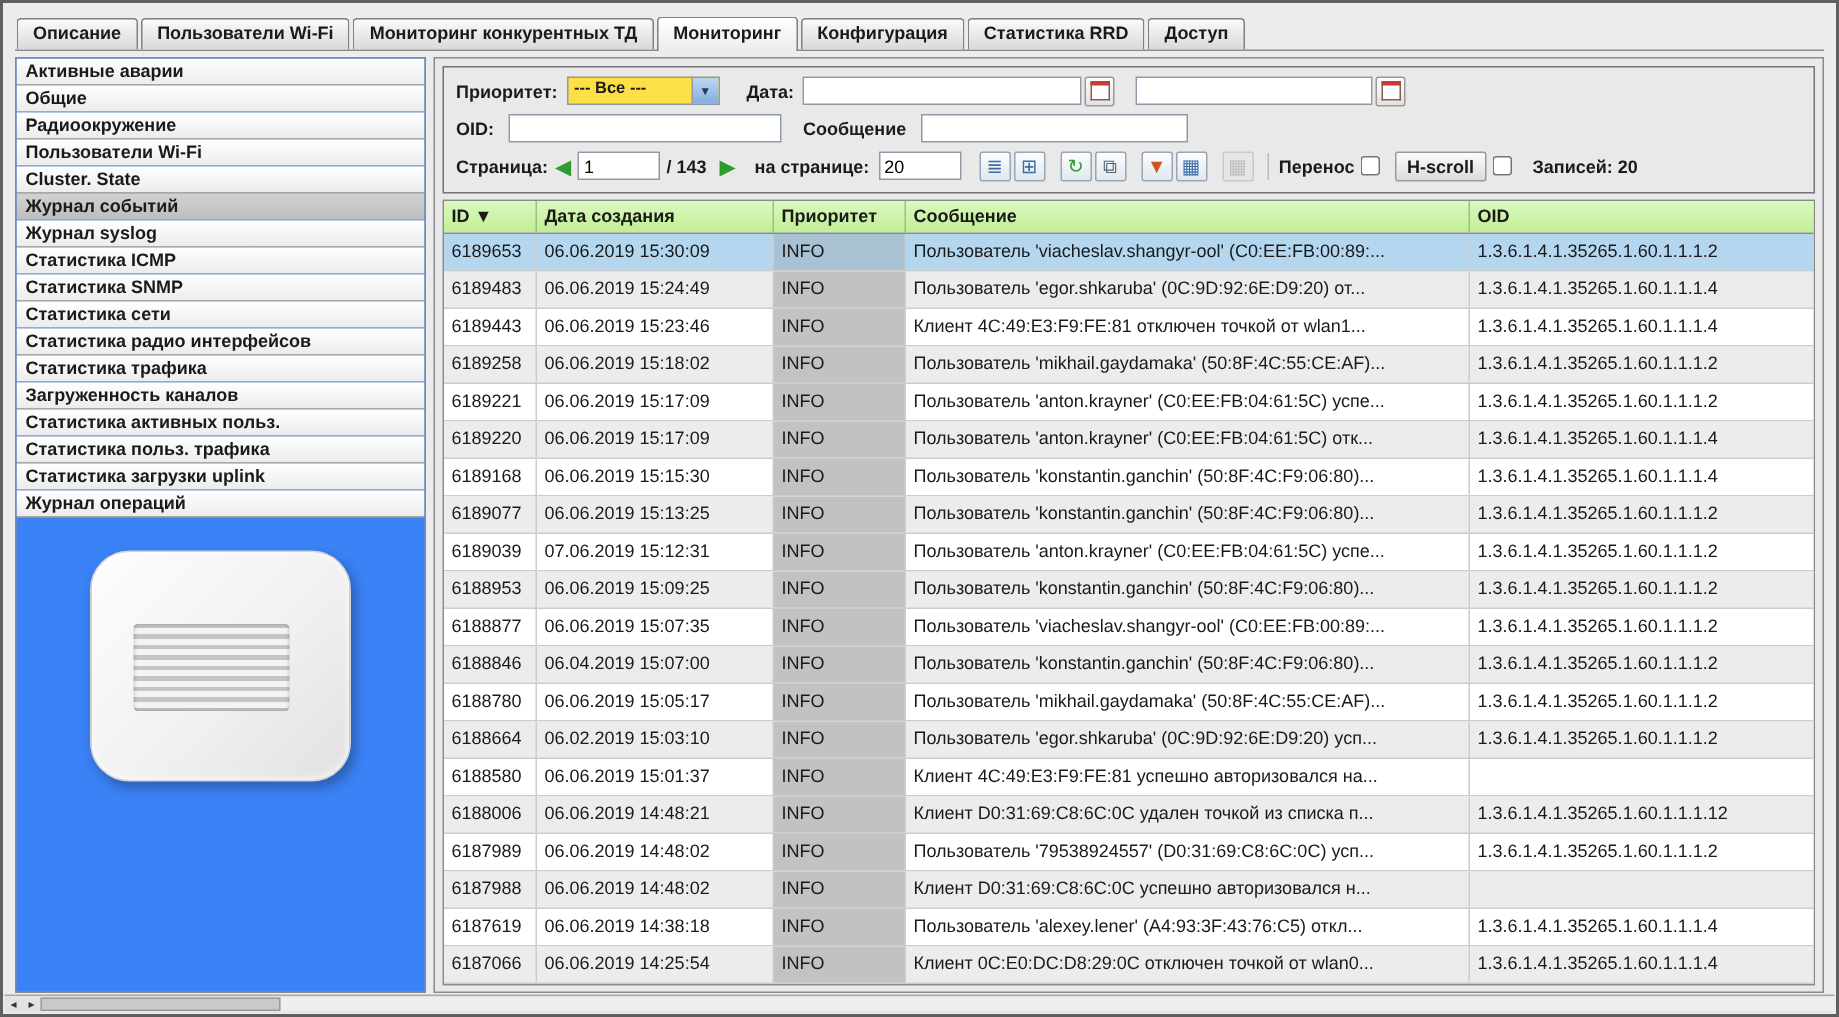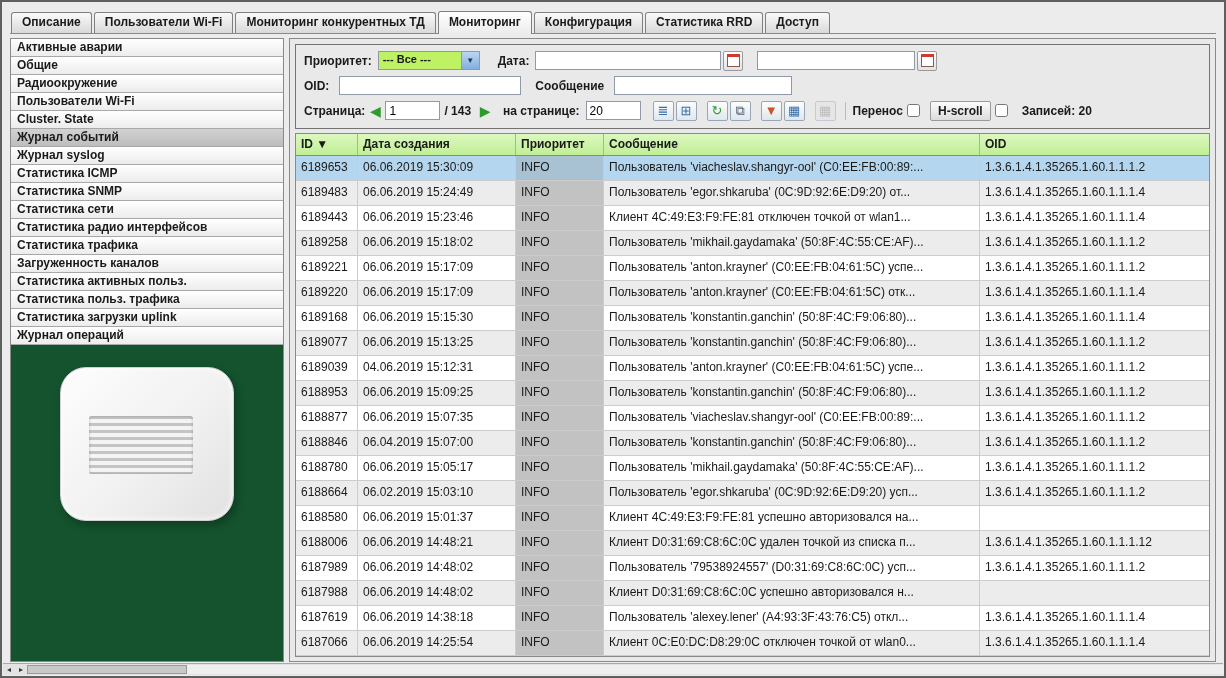--- a/index.html
+++ b/index.html
@@ -8,38 +8,38 @@
     border:2px solid #5f5f5f;background:#ececec;padding:8px 8px 14px 8px;}
   
   .tabbar{height:23px;display:flex;align-items:flex-end;gap:2px;padding-left:1px;}
   .tab{box-sizing:border-box;height:21px;line-height:19px;padding:0 10px;
     border:1px solid #808080;border-bottom:none;border-radius:3px 3px 0 0;
     background:linear-gradient(#fafafa,#d9d9d9);font-weight:bold;cursor:pointer;white-space:nowrap;}
   .tab.active{height:23px;line-height:21px;background:linear-gradient(#ffffff,#ececec);
     position:relative;z-index:3;margin-bottom:-1px;}
   
   .content{display:flex;gap:5px;border-top:1px solid #8a8a8a;padding-top:4px;height:629px;box-sizing:border-box;}
-  .sidebar{width:274px;box-sizing:border-box;border:1px solid #8a8a8a;background:#14532d;overflow:hidden;}
+  .sidebar{width:274px;box-sizing:border-box;border:1px solid #8a8a8a;background:#3b82f6;overflow:hidden;}
   .side-item{box-sizing:border-box;height:18px;line-height:17px;padding:0 6px;font-weight:bold;
     background:linear-gradient(#ffffff,#ececec);border-bottom:1px solid #a8a8a8;cursor:pointer;white-space:nowrap;overflow:hidden;}
   .side-item.selected{background:linear-gradient(#d2d2d2,#bdbdbd);}
   .device{margin:22px auto 0;width:172px;height:152px;border-radius:26px;border:1px solid #d2d2d2;
     background:linear-gradient(135deg,#fdfdfd 0%,#f1f1f1 55%,#e1e1e1 100%);
     box-shadow:3px 4px 8px rgba(0,0,0,.28), inset 0 0 6px #ffffff;}
   .grille{width:104px;height:58px;margin:48px 0 0 28px;border-radius:3px;
     background:repeating-linear-gradient(180deg,#c4c4c4 0 3px,#f4f4f4 3px 7px);
     box-shadow:inset 0 0 3px rgba(0,0,0,.25);}
   
   .main{flex:1;box-sizing:border-box;border:1px solid #8a8a8a;background:#e9e9e9;padding:5px;display:flex;flex-direction:column;min-width:0;}
   .filters{border:1px solid #737373;background:#e9e9e9;padding:3px 8px 5px;margin-bottom:4px;}
   .frow{display:flex;align-items:center;height:25px;}
   .lbl{font-weight:bold;white-space:nowrap;}
   .txt{box-sizing:border-box;height:19px;border:1px solid #8f99a8;background:#fff;
     font:12px "Liberation Sans",sans-serif;padding:0 3px;}
-  .combo{display:inline-flex;box-sizing:border-box;border:1px solid #8f99a8;background:#bef264;height:19px;width:102px;margin:0 18px 0 6px;cursor:pointer;}
+  .combo{display:inline-flex;box-sizing:border-box;border:1px solid #8f99a8;background:#fde047;height:19px;width:102px;margin:0 18px 0 6px;cursor:pointer;}
   .combo-text{flex:1;padding:1px 4px;font-weight:bold;font-size:11px;white-space:nowrap;overflow:hidden;}
   .combo-btn{width:17px;background:linear-gradient(#bcd6f2,#84aede);border-left:1px solid #8f99a8;
     color:#223a55;font-size:8px;text-align:center;line-height:17px;}
   .calbtn{box-sizing:border-box;width:20px;height:20px;margin-left:2px;border:1px solid #9a9a9a;border-radius:2px;
     background:linear-gradient(#ffffff,#e2e2e2);display:inline-flex;align-items:center;justify-content:center;padding:0;cursor:pointer;}
   .cal{width:11px;height:9px;background:#fff;border:1px solid #8a5a4a;border-top:3px solid #cc3b2f;}
   .pager{width:20px;height:20px;border:none;background:transparent;color:#2e9b2e;font-size:14px;line-height:20px;padding:0;cursor:pointer;}
   .ptotal{font-weight:bold;margin:0 4px;}
   .tbtn{box-sizing:border-box;width:21px;height:20px;border:1px solid #98a6b5;border-radius:2px;
     background:linear-gradient(#fdfdfd,#dfe7ef);font-size:13px;line-height:17px;padding:0;cursor:pointer;margin-right:2px;}
@@ -226,21 +226,21 @@
             </div>
             <div class="grow">
               <div class="cell c-id">6189077</div>
               <div class="cell c-date">06.06.2019 15:13:25</div>
               <div class="cell c-priority">INFO</div>
               <div class="cell c-message">Пользователь 'konstantin.ganchin' (50:8F:4C:F9:06:80)...</div>
               <div class="cell c-oid">1.3.6.1.4.1.35265.1.60.1.1.1.2</div>
             </div>
             <div class="grow">
               <div class="cell c-id">6189039</div>
-              <div class="cell c-date">04.06.2019 15:12:31</div>
+              <div class="cell c-date">07.06.2019 15:12:31</div>
               <div class="cell c-priority">INFO</div>
               <div class="cell c-message">Пользователь 'anton.krayner' (C0:EE:FB:04:61:5C) успе...</div>
               <div class="cell c-oid">1.3.6.1.4.1.35265.1.60.1.1.1.2</div>
             </div>
             <div class="grow">
               <div class="cell c-id">6188953</div>
               <div class="cell c-date">06.06.2019 15:09:25</div>
               <div class="cell c-priority">INFO</div>
               <div class="cell c-message">Пользователь 'konstantin.ganchin' (50:8F:4C:F9:06:80)...</div>
               <div class="cell c-oid">1.3.6.1.4.1.35265.1.60.1.1.1.2</div>

